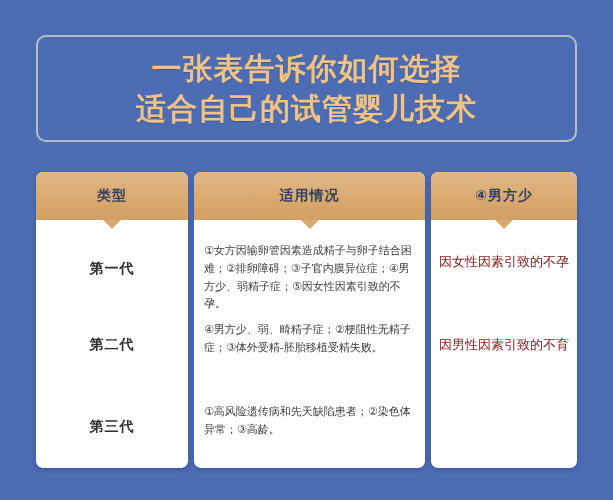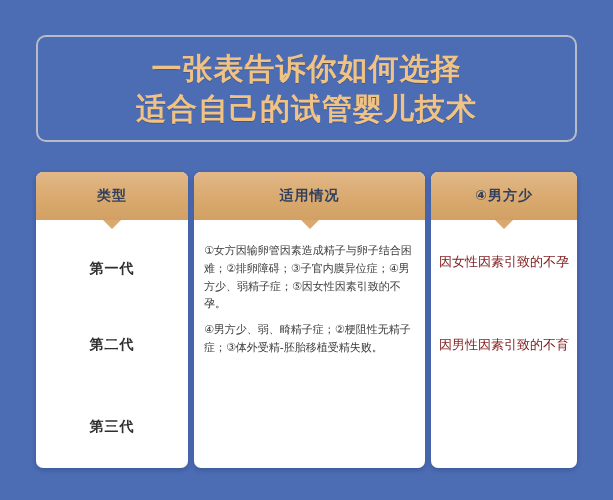--- a/index.html
+++ b/index.html
@@ -155,20 +155,23 @@
     <div class="col-head">
       <span>适用情况</span>
     </div>
     <div class="col-body">
       <div class="cell cell-r1">
         <div class="cell-text">①女方因输卵管因素造成精子与卵子结合困难；②排卵障碍；③子官内膜异位症；④男方少、弱精子症；⑤因女性因素引致的不孕。</div>
       </div>
       <div class="cell cell-r2">
         <div class="cell-text">④男方少、弱、畸精子症；②梗阻性无精子症；③体外受精-胚胎移植受精失败。</div>
       </div>
+      <div class="cell cell-r3">
+        <div class="cell-text">①高风险遗传病和先天缺陷患者；②染色体异常；③高龄。</div>
+      </div>
     </div>
   </div>
 
   <div class="col col-feature">
     <div class="col-head">
       <span>④男方少</span>
     </div>
     <div class="col-body">
       <div class="cell cell-r1">
         <div class="cell-text">因女性因素引致的不孕</div>

